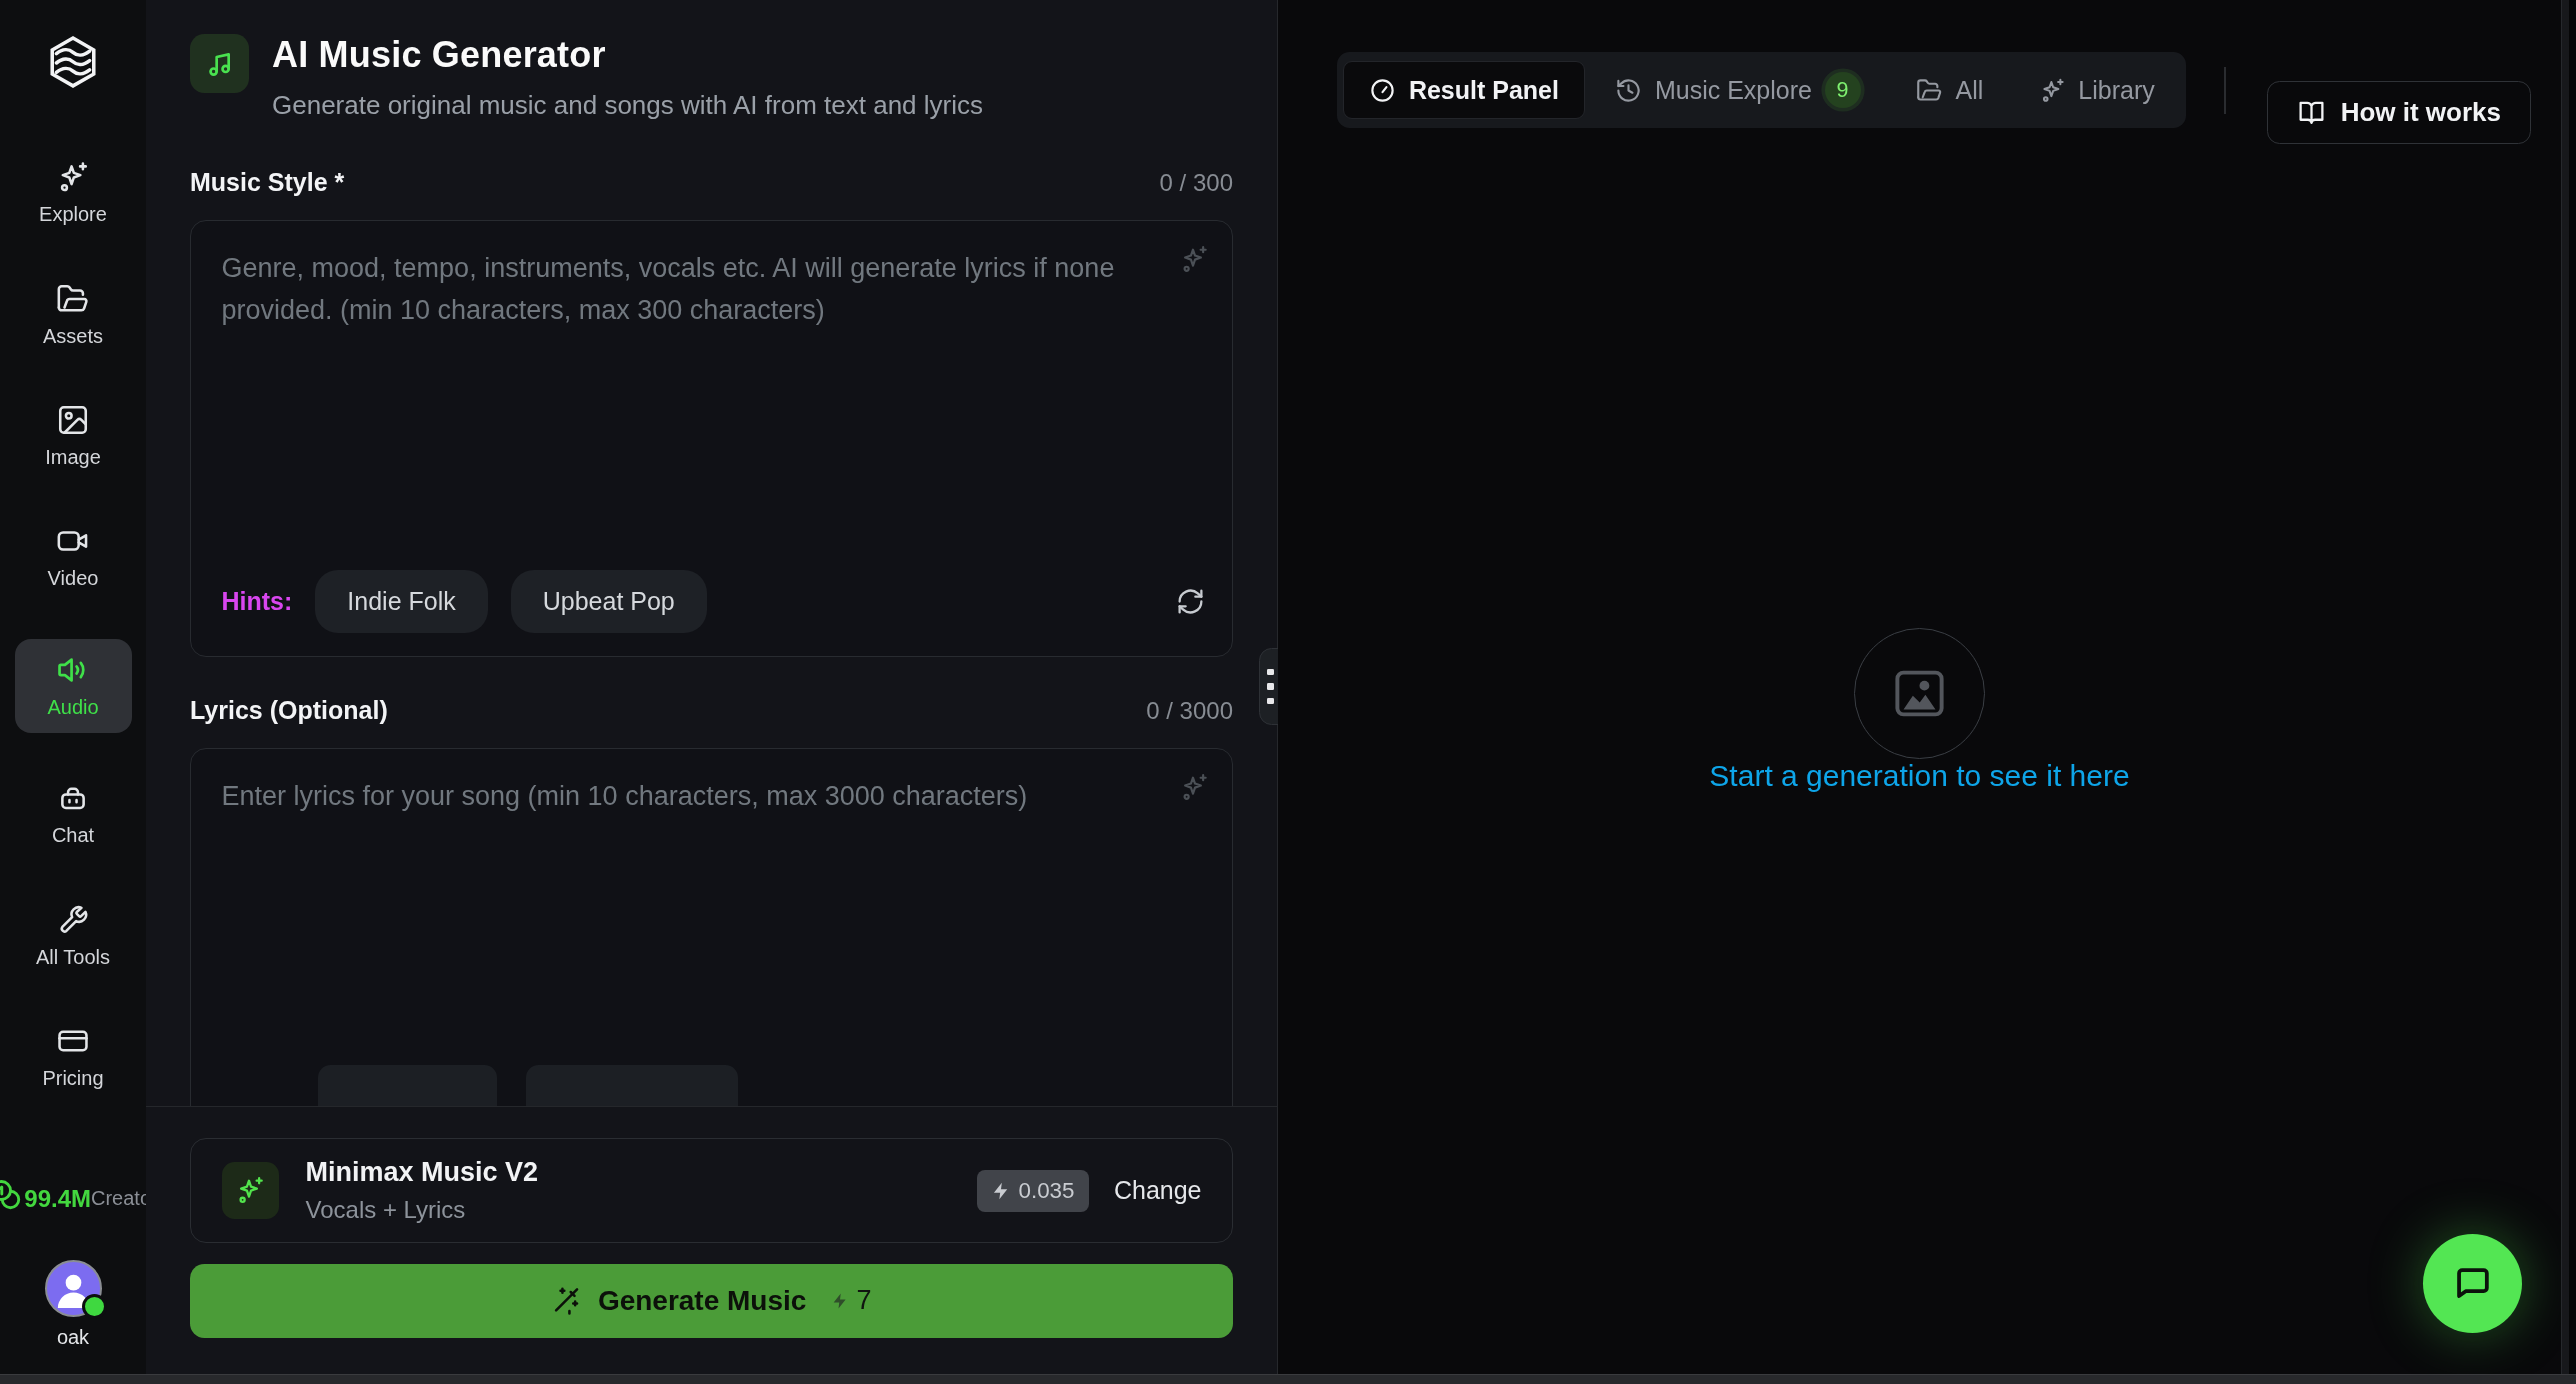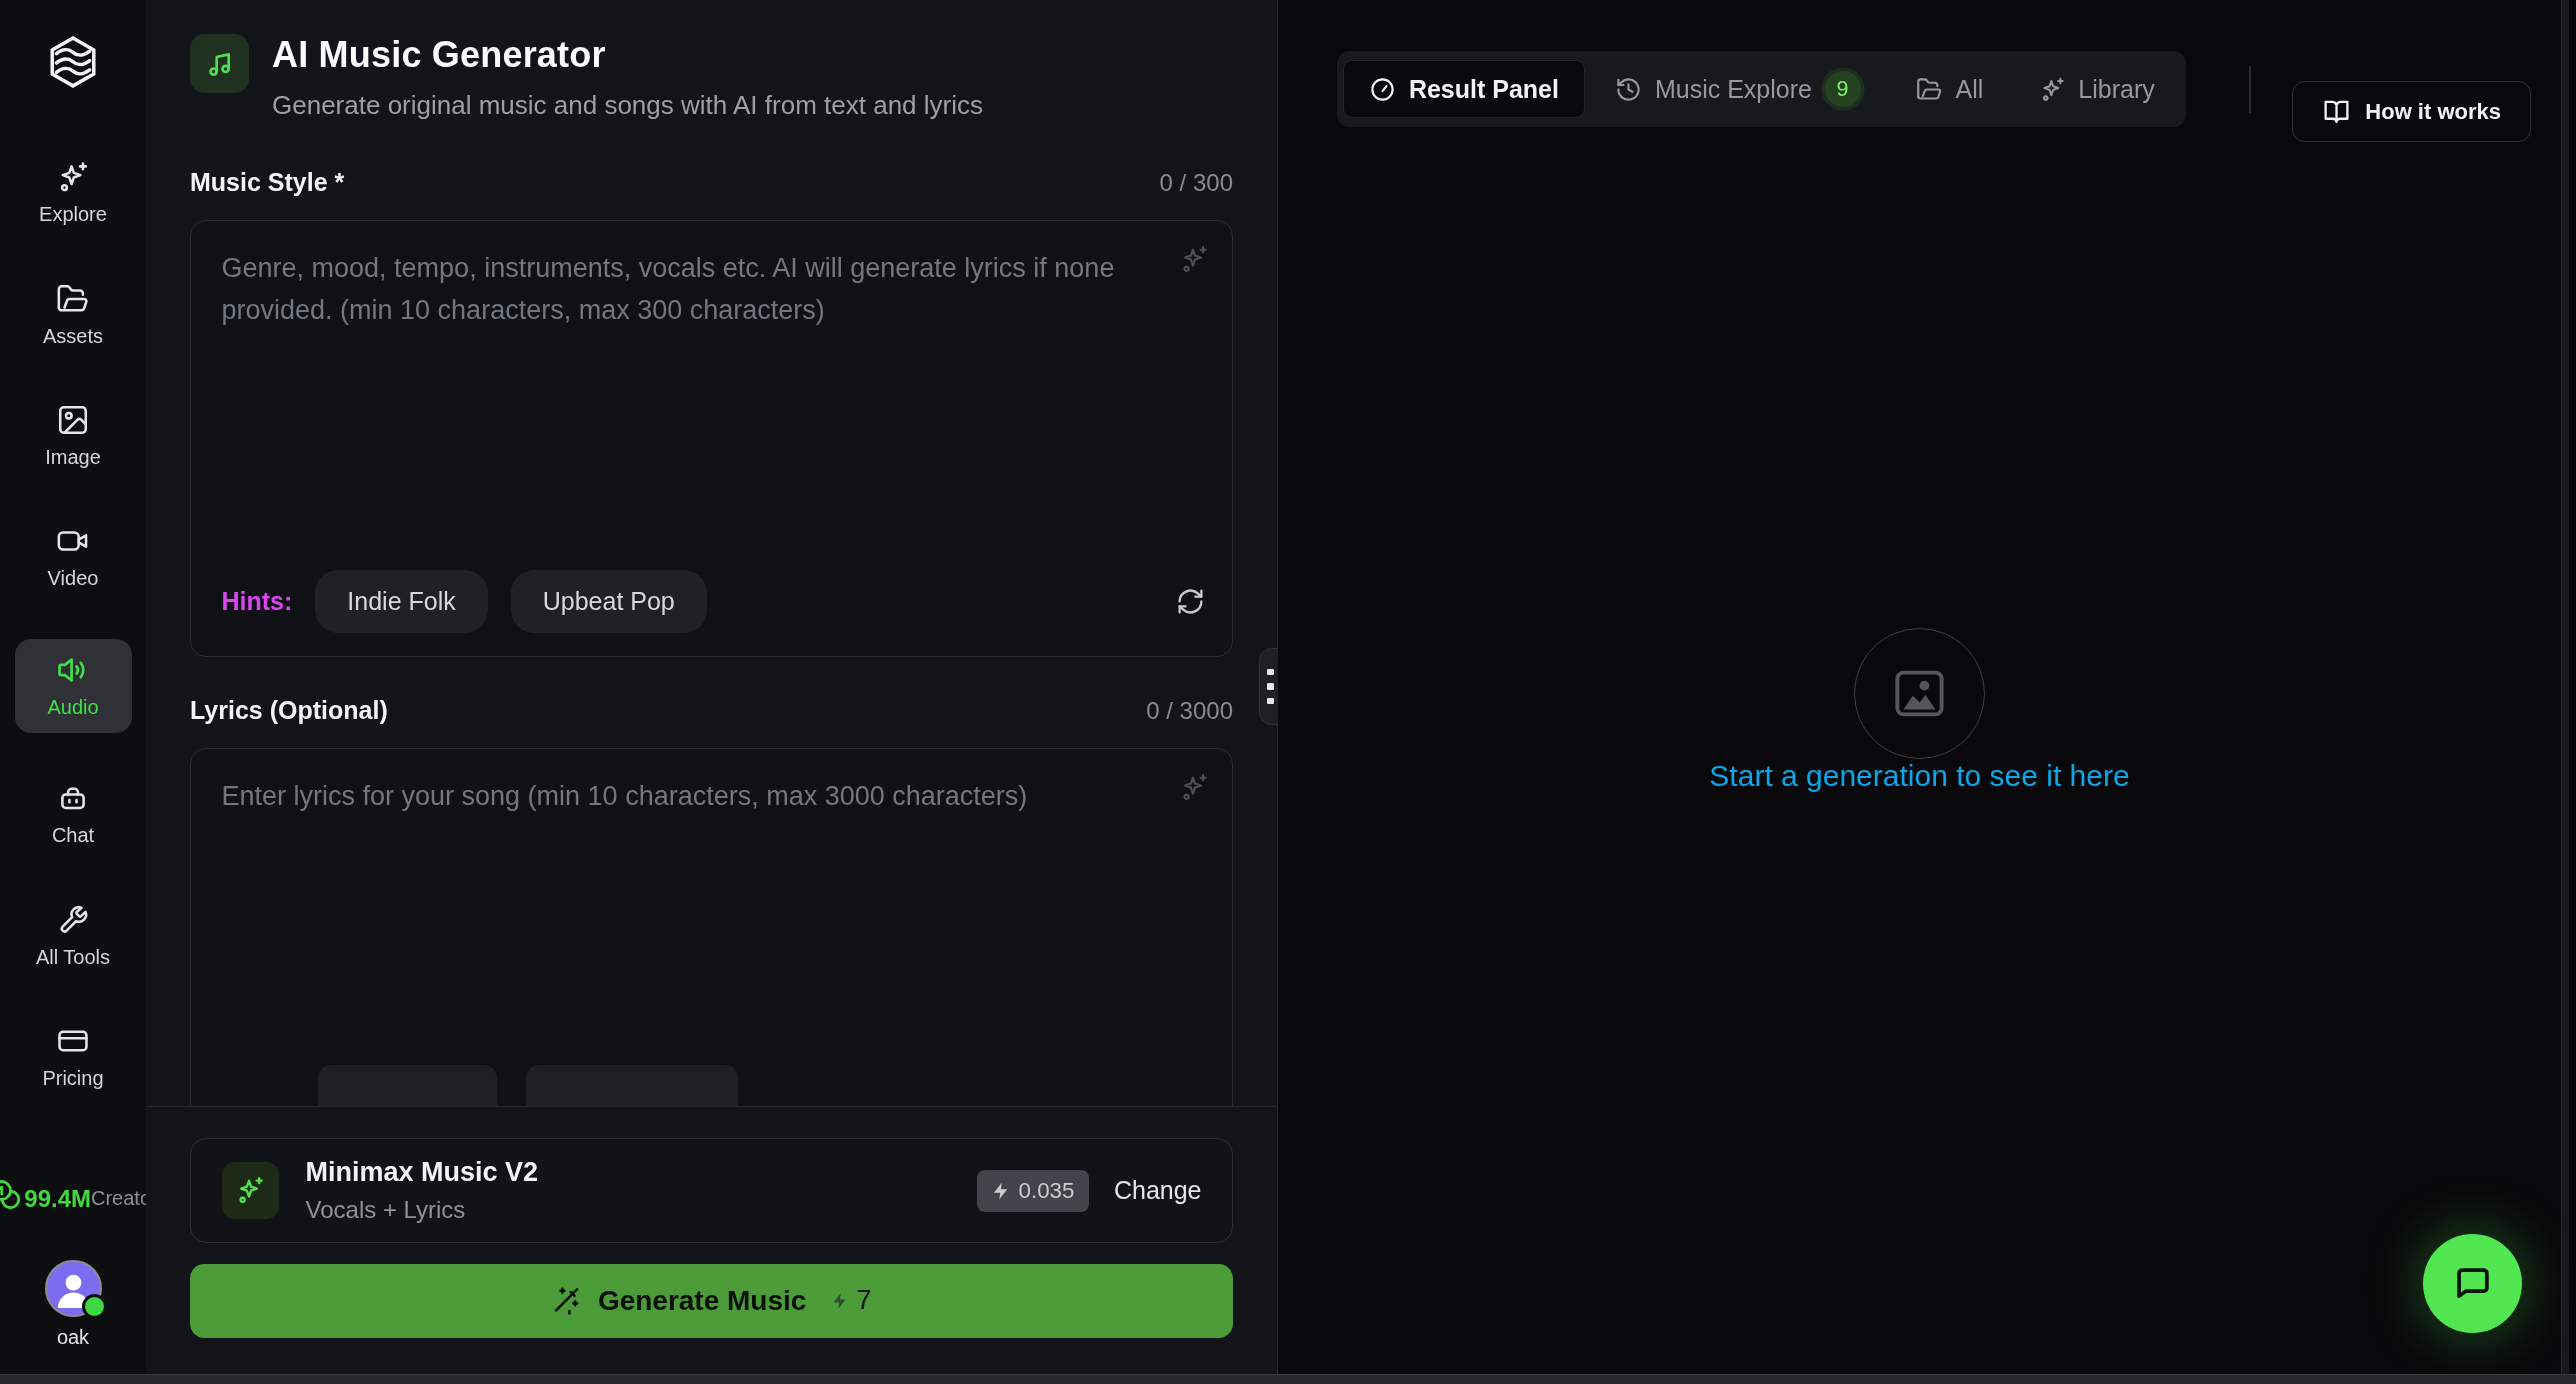--- a/index.html
+++ b/index.html
@@ -135,21 +135,21 @@
   .tab-badge {
     width:36px; height:36px; border-radius:50%; background:#24421f; color:#7ef06f;
     font-size:21.5px; display:flex; align-items:center; justify-content:center;
     box-shadow:0 0 0 3.6px rgba(80,200,60,.12);
   }
   .head-spacer { flex:1; }
   .mini-div { width:1.8px; height:47px; background:#2a2c30; margin-right:41px; }
   .how-btn {
     display:flex; align-items:center; gap:14.4px; border:1.3px solid #2f3237; border-radius:12.6px;
     padding:15.2px 29px; background:transparent; font-family:inherit;
-    font-size:22px; font-weight:600; color:#f2f3f5; cursor:pointer;margin-top:45px;
+    font-size:26px; font-weight:600; color:#f2f3f5; cursor:pointer;margin-top:45px;
   }
   .empty-state {
     position:absolute; left:0; right:8px; top:628px;
     display:flex; flex-direction:column; align-items:center;
   }
   .empty-circle {
     width:131px; height:131px; border-radius:50%; border:1.8px solid #3a3e44;
     display:flex; align-items:center; justify-content:center;
   }
   .empty-text { font-size:30px; color:#0ea5e9; }

